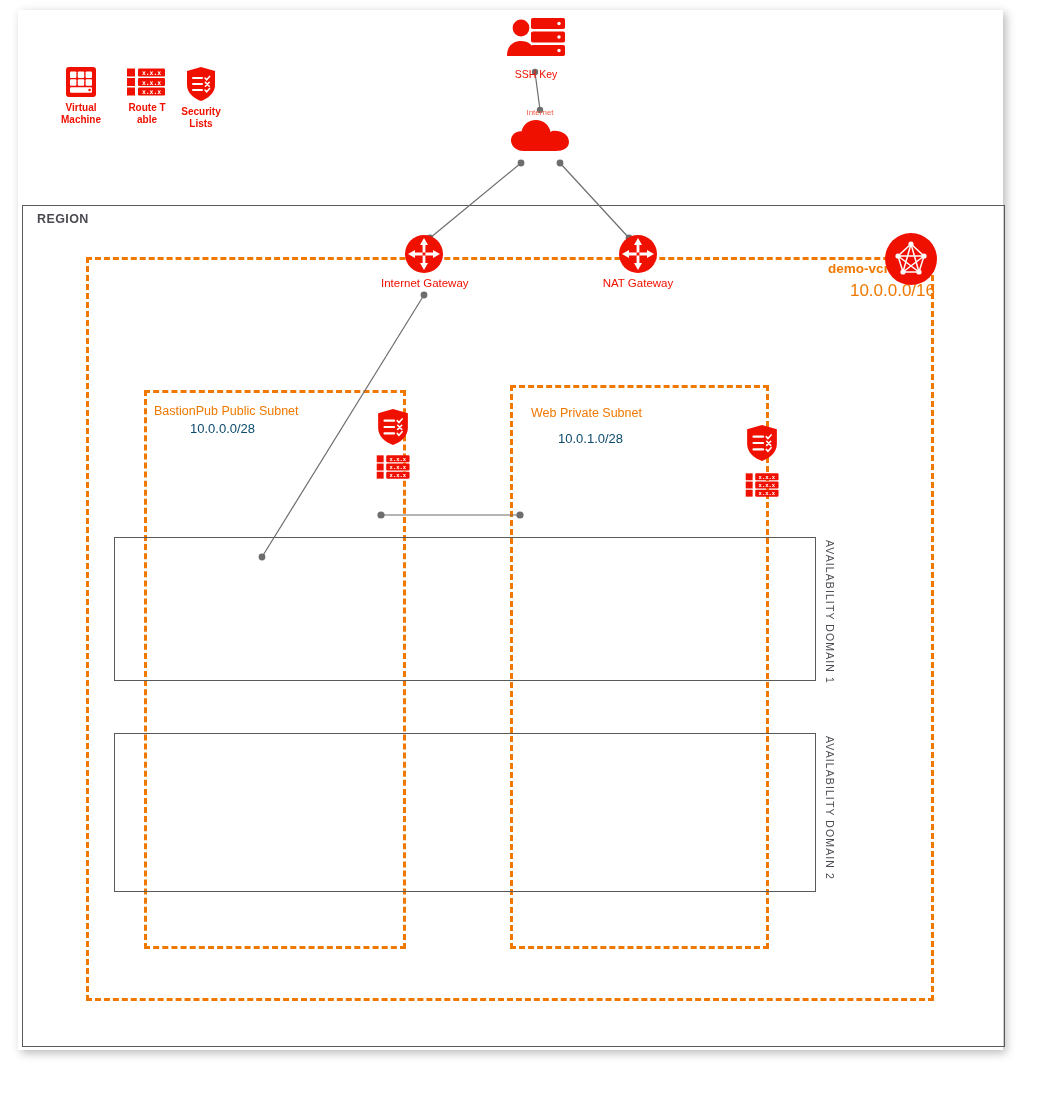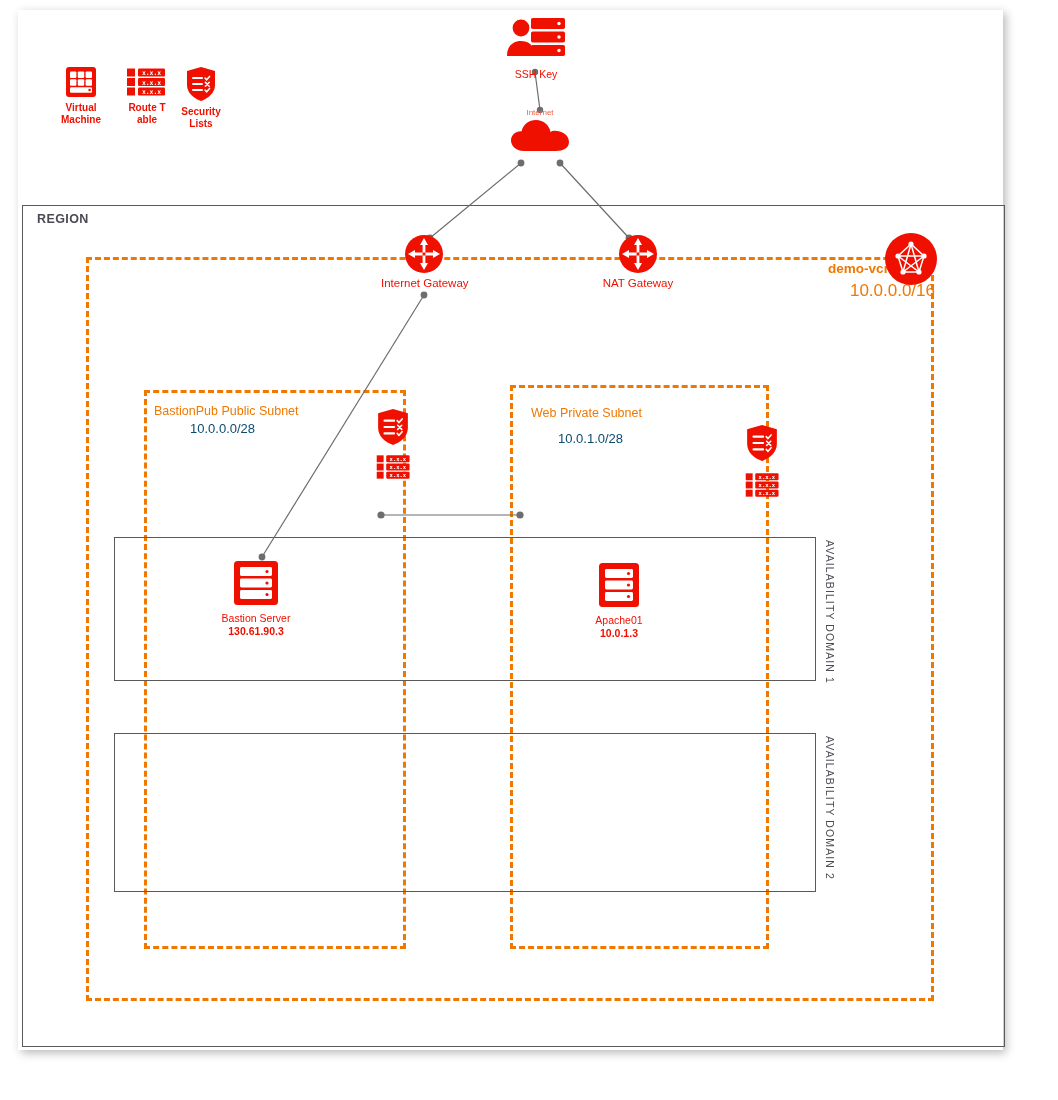--- a/index.html
+++ b/index.html
@@ -327,50 +327,16 @@
         <rect x="13" y="21.5" width="27" height="8" rx="1.2"></rect>
       </g>
       <g fill="#ffffff" font-family="DejaVu Sans Mono, monospace" font-size="6.4" font-weight="bold" text-anchor="middle">
         <text x="26.5" y="9">x.x.x</text>
         <text x="26.5" y="18.5">x.x.x</text>
         <text x="26.5" y="28">x.x.x</text>
       </g>
     </svg>
   </div>
 
-  <div class="node" style="left:206px;top:560px;width:100px;">
-    <svg class="ic" width="46" height="46" viewBox="0 0 46 46">
-      <rect x="1" y="1" width="44" height="44" rx="3.5" fill="#f01000"></rect>
-      <g fill="#ffffff">
-        <rect x="7" y="7" width="32" height="9" rx="1.4"></rect>
-        <rect x="7" y="18.5" width="32" height="9" rx="1.4"></rect>
-        <rect x="7" y="30" width="32" height="9" rx="1.4"></rect>
-      </g>
-      <g fill="#f01000">
-        <circle cx="34" cy="11.5" r="1.6"></circle>
-        <circle cx="34" cy="23" r="1.6"></circle>
-        <circle cx="34" cy="34.5" r="1.6"></circle>
-      </g>
-    </svg>
-    <div class="caption" style="margin-top:6px;">Bastion Server</div>
-    <div class="sub">130.61.90.3</div>
-  </div>
-
-  <div class="node" style="left:569px;top:562px;width:100px;">
-    <svg class="ic" width="46" height="46" viewBox="0 0 46 46">
-      <rect x="3" y="1" width="40" height="44" rx="3.5" fill="#f01000"></rect>
-      <g fill="#ffffff">
-        <rect x="9" y="7" width="28" height="9" rx="1.4"></rect>
-        <rect x="9" y="18.5" width="28" height="9" rx="1.4"></rect>
-        <rect x="9" y="30" width="28" height="9" rx="1.4"></rect>
-      </g>
-      <g fill="#f01000">
-        <circle cx="32.5" cy="11.5" r="1.6"></circle>
-        <circle cx="32.5" cy="23" r="1.6"></circle>
-        <circle cx="32.5" cy="34.5" r="1.6"></circle>
-      </g>
-    </svg>
-    <div class="caption" style="margin-top:6px;">Apache01</div>
-    <div class="sub">10.0.1.3</div>
-  </div>
+
 
 
 </div>
 
 </body></html>

